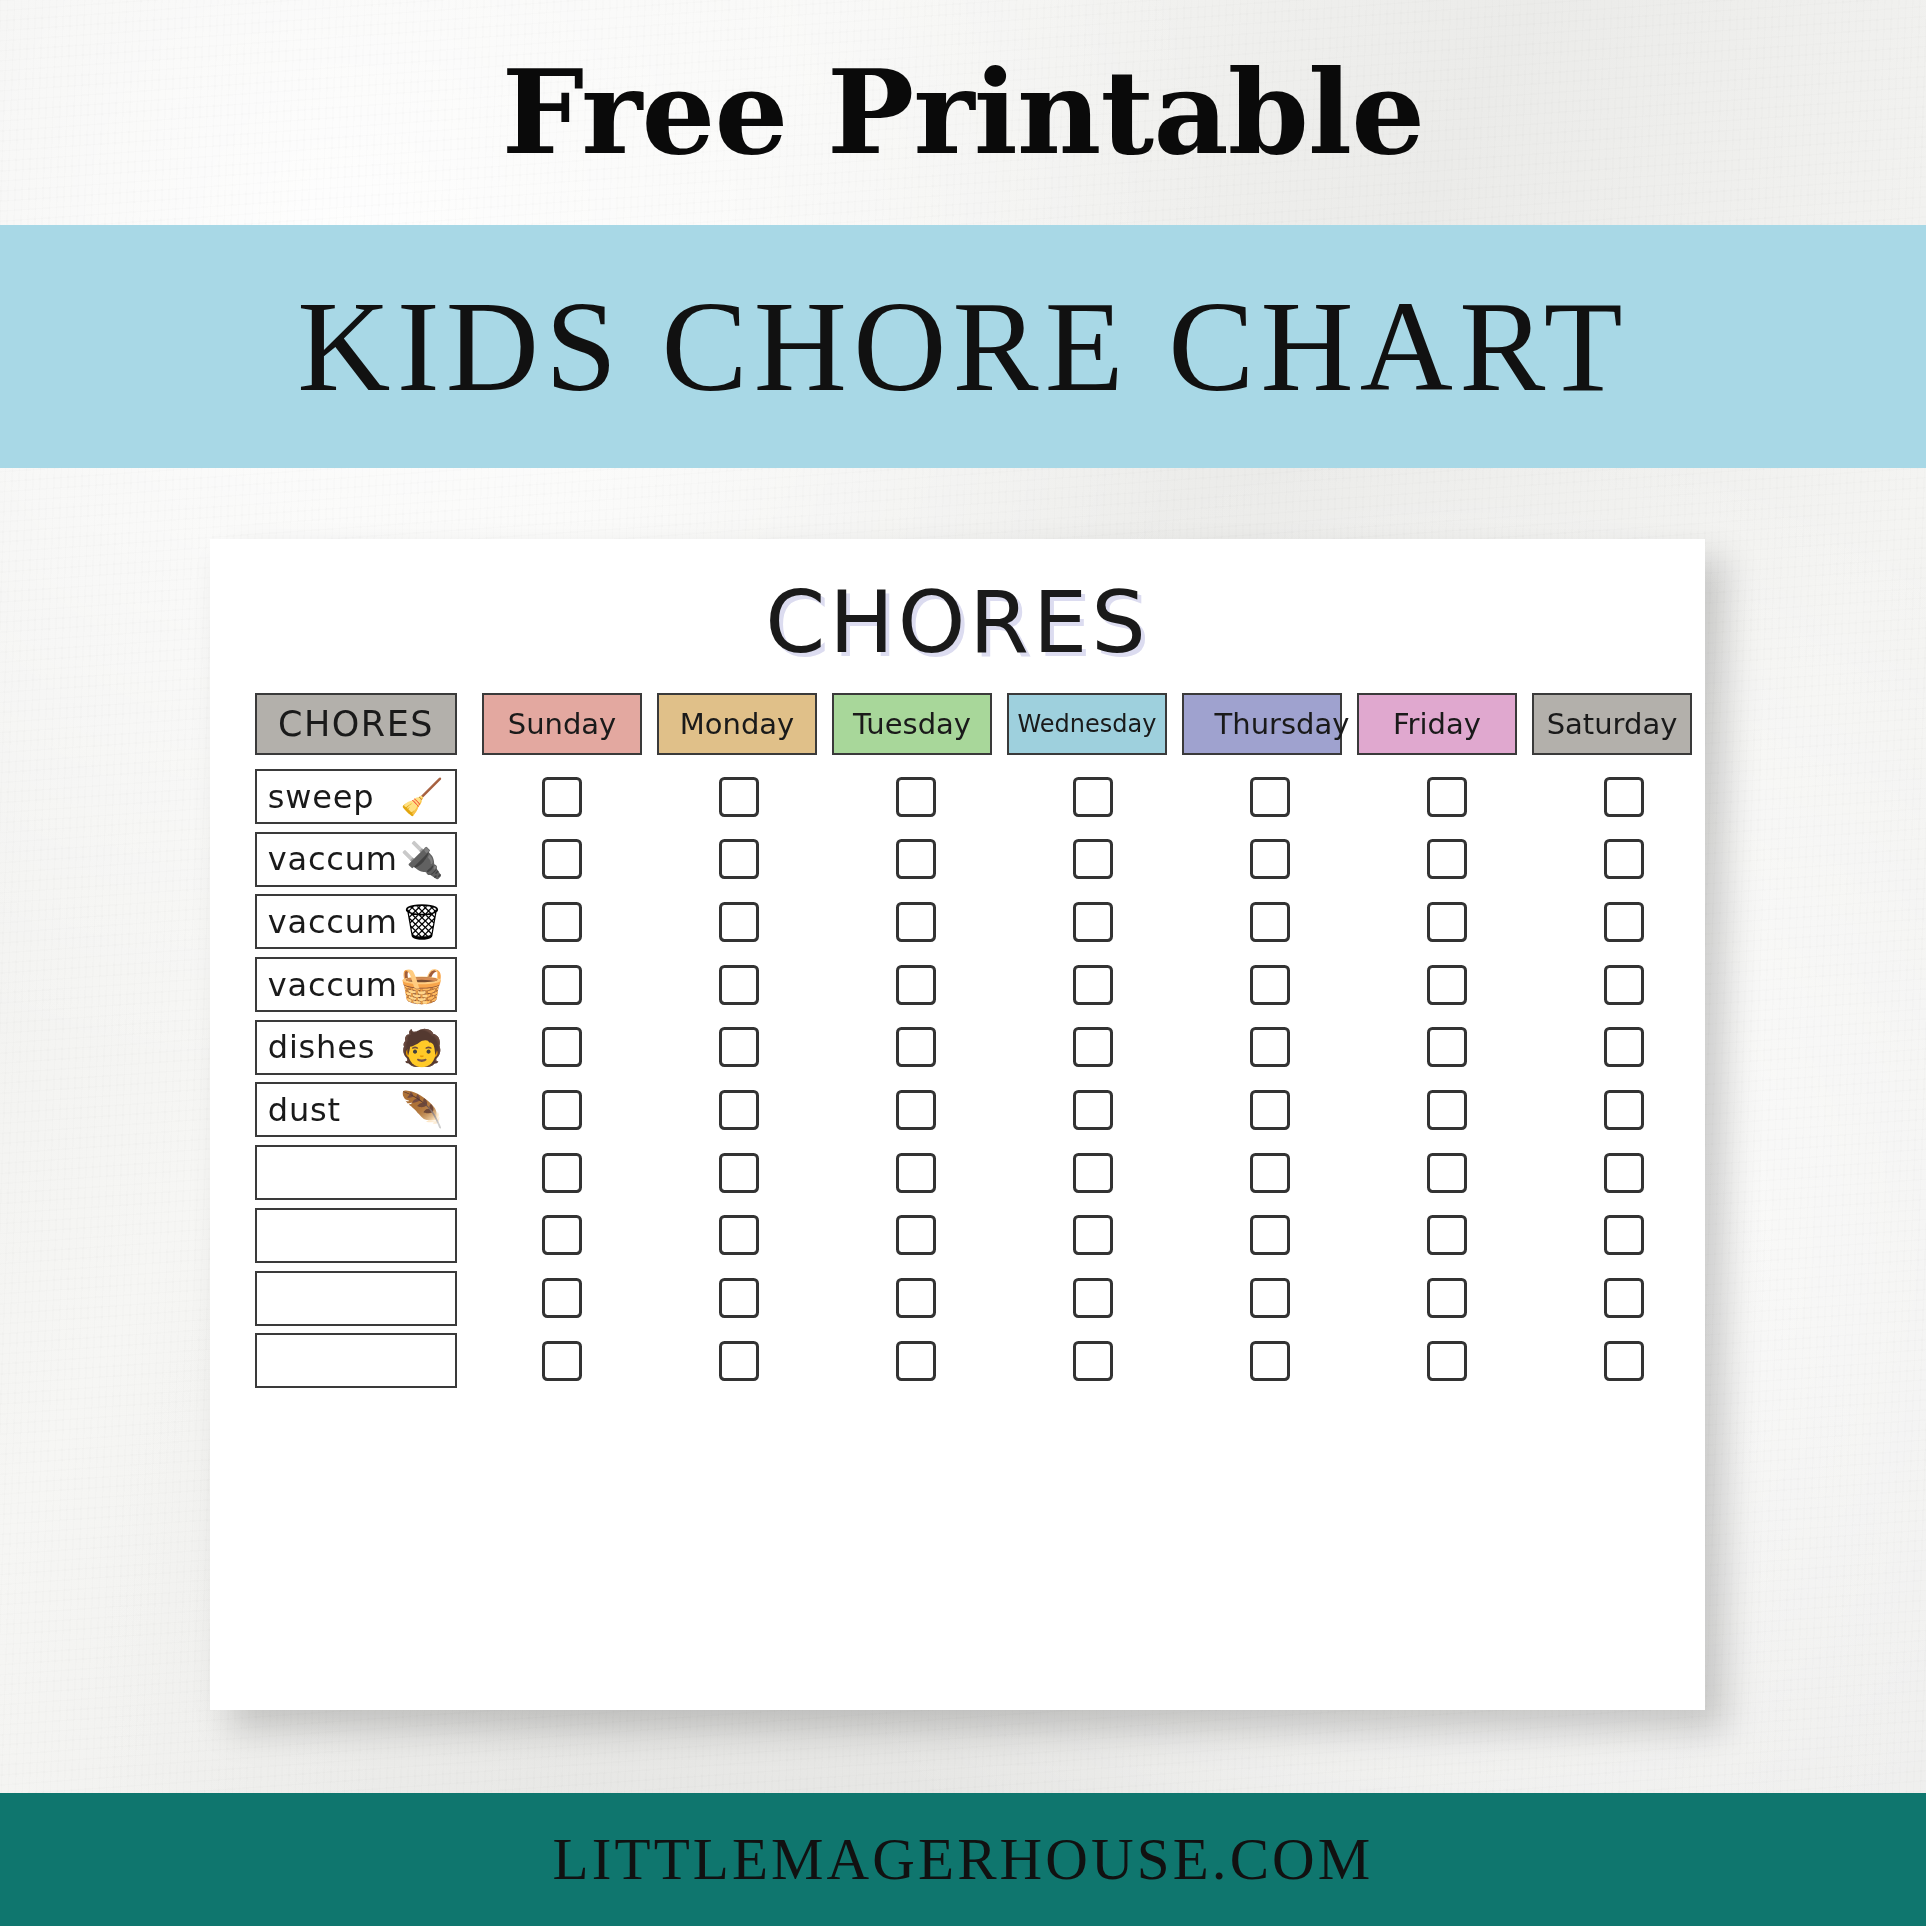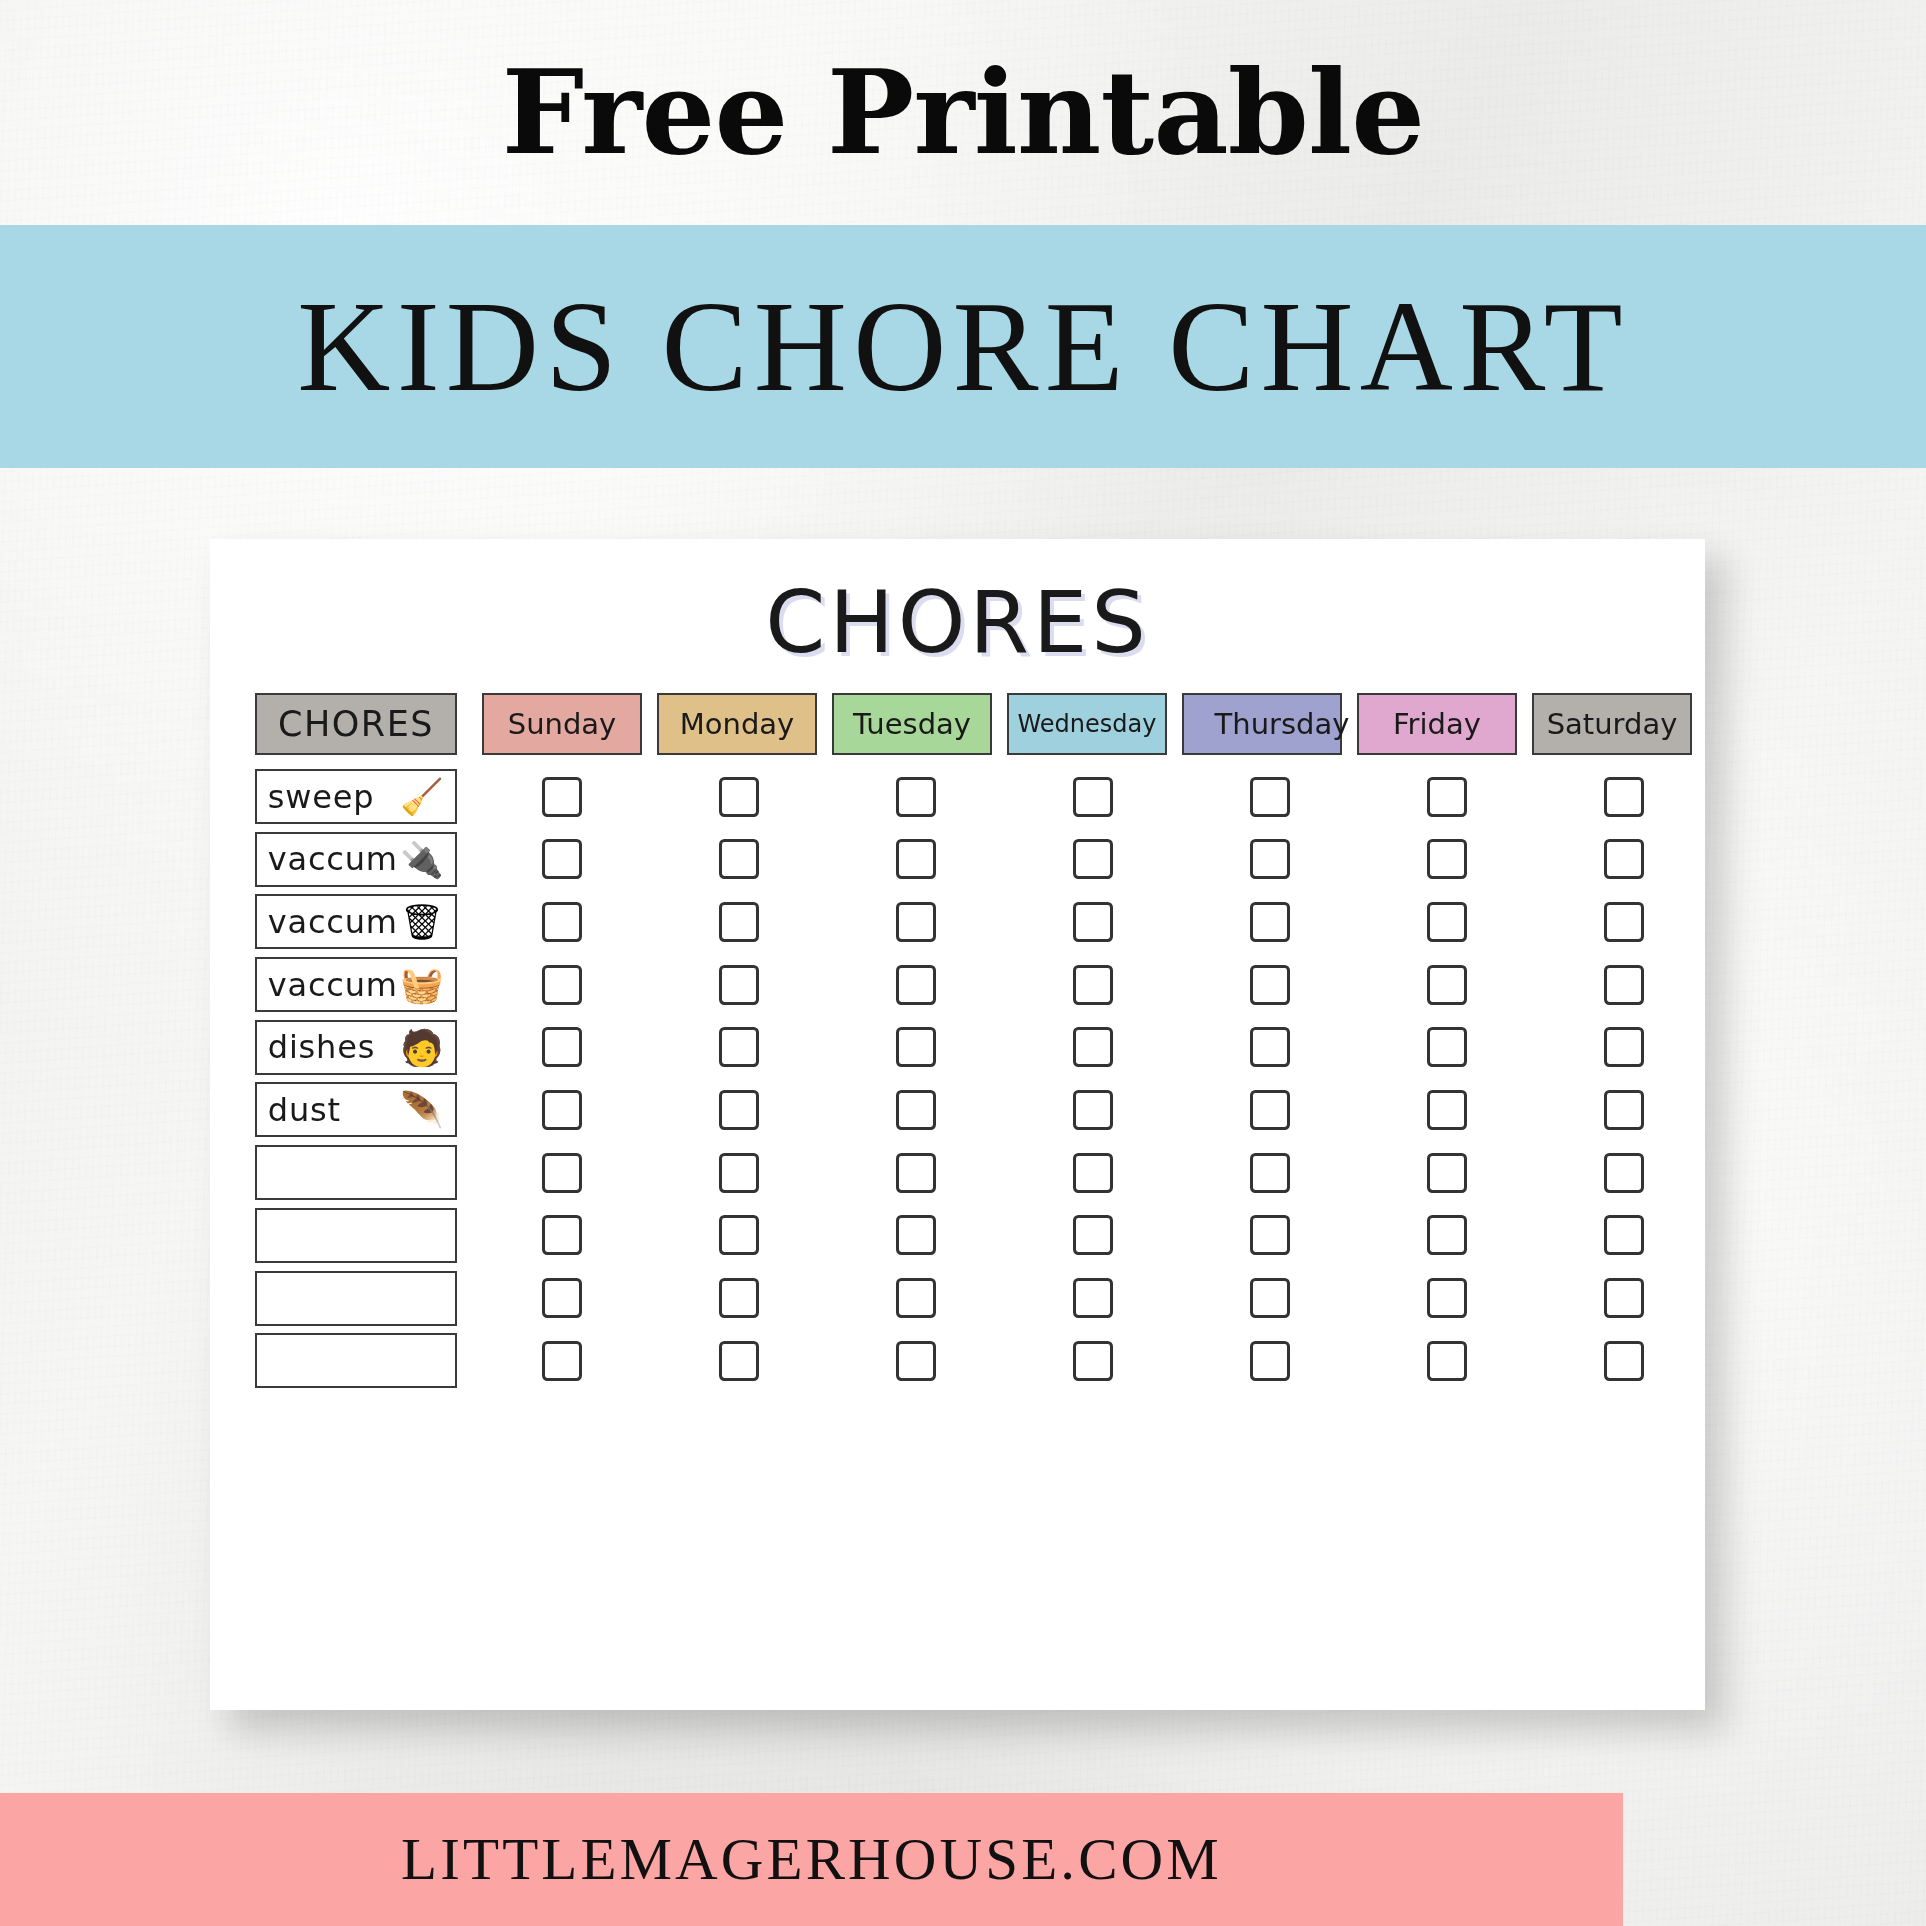--- a/index.html
+++ b/index.html
@@ -74,23 +74,23 @@
     color: #111111;
     line-height: 1;
     white-space: nowrap;
   }
 
   
   .footer-band {
     position: absolute;
     bottom: 0;
     left: 0;
-    width: 1623px;
+    width: 1926px;
     height: 133px;
-    background: #fca5a5;
+    background: #0f766e;
     display: flex;
     align-items: center;
     justify-content: center;
   }
   .footer-text {
     font-family: "Liberation Serif", serif;
     font-size: 59px;
     letter-spacing: 3.1px;
     color: #111111;
     white-space: nowrap;

